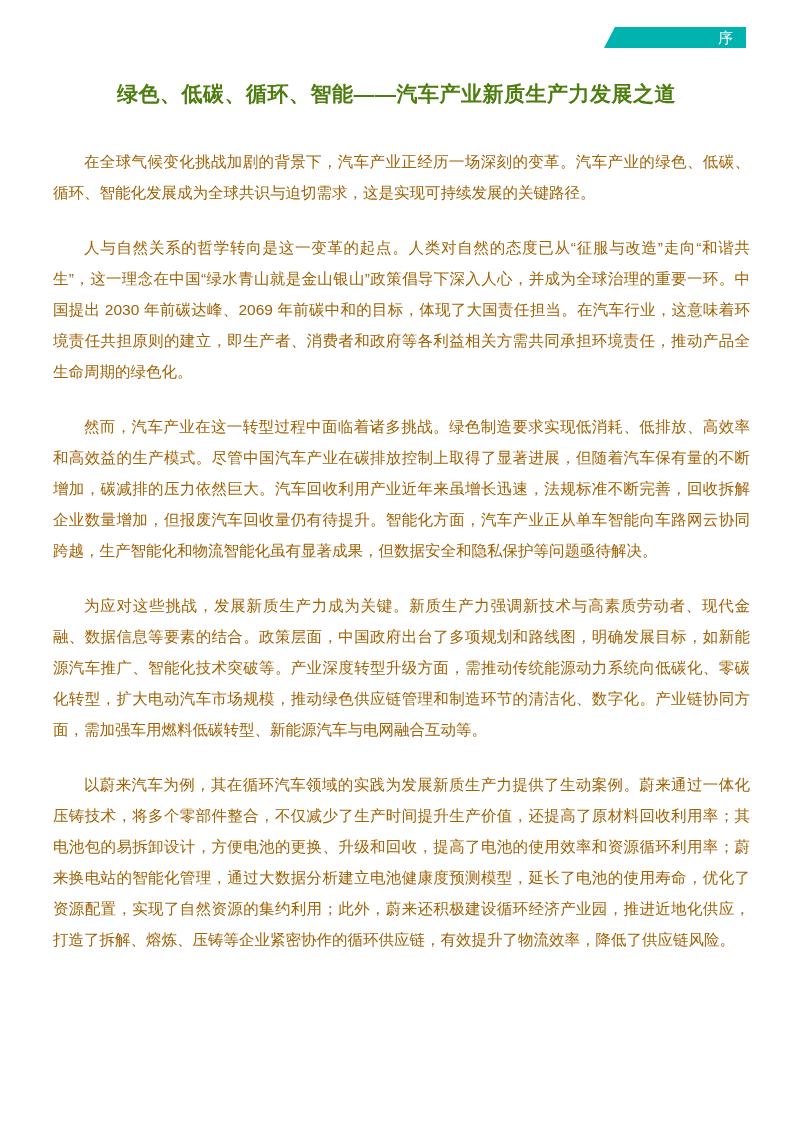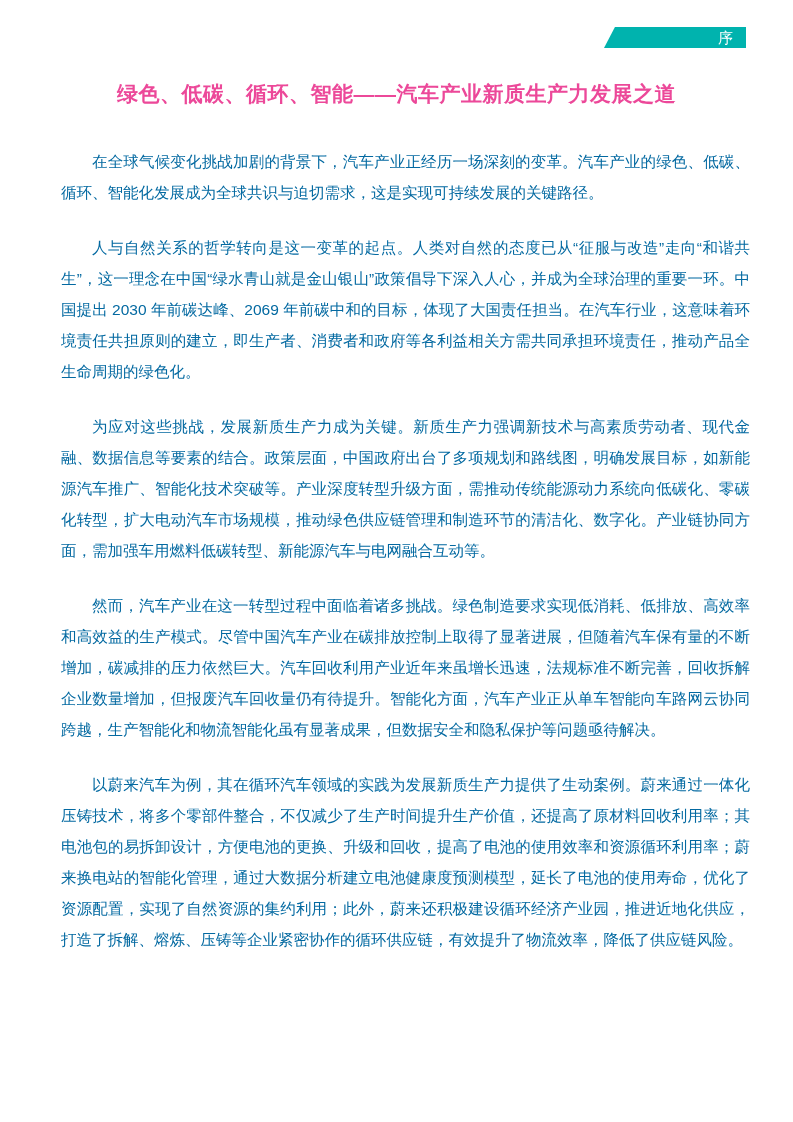--- a/index.html
+++ b/index.html
@@ -38,50 +38,50 @@
     position: absolute;
     top: 79px;
     left: 0;
     right: 0;
     margin: 0;
     text-align: center;
     font-size: 21px;
     line-height: 29px;
     font-weight: 700;
     letter-spacing: 0.5px;
-    color: #ec4899;
+    color: #4d7c0f;
   }
   .content {
     position: absolute;
     top: 146px;
     left: 45px;
     right: 43px;
   }
   .content p {
-    margin: 0 0 24px 16px;
+    margin: 0 0 24px 8px;
     font-size: 15.5px;
     line-height: 31px;
-    color: #0369a1;
+    color: #a16207;
     text-align: justify;
     text-indent: 2em;
     word-break: break-all;
   }
 </style>
 </head>
 <body>
 
 <div class="page">
 
   <div class="corner-tab">
     <span class="tab-label">序</span>
   </div>
 
   <h1 class="page-title">绿色、低碳、循环、智能——汽车产业新质生产力发展之道</h1>
 
   <div class="content">
     <p>在全球气候变化挑战加剧的背景下，汽车产业正经历一场深刻的变革。汽车产业的绿色、低碳、循环、智能化发展成为全球共识与迫切需求，这是实现可持续发展的关键路径。</p>
     <p>人与自然关系的哲学转向是这一变革的起点。人类对自然的态度已从“征服与改造”走向“和谐共生”，这一理念在中国“绿水青山就是金山银山”政策倡导下深入人心，并成为全球治理的重要一环。中国提出 2030 年前碳达峰、2069 年前碳中和的目标，体现了大国责任担当。在汽车行业，这意味着环境责任共担原则的建立，即生产者、消费者和政府等各利益相关方需共同承担环境责任，推动产品全生命周期的绿色化。</p>
+    <p>然而，汽车产业在这一转型过程中面临着诸多挑战。绿色制造要求实现低消耗、低排放、高效率和高效益的生产模式。尽管中国汽车产业在碳排放控制上取得了显著进展，但随着汽车保有量的不断增加，碳减排的压力依然巨大。汽车回收利用产业近年来虽增长迅速，法规标准不断完善，回收拆解企业数量增加，但报废汽车回收量仍有待提升。智能化方面，汽车产业正从单车智能向车路网云协同跨越，生产智能化和物流智能化虽有显著成果，但数据安全和隐私保护等问题亟待解决。</p>
     <p>为应对这些挑战，发展新质生产力成为关键。新质生产力强调新技术与高素质劳动者、现代金融、数据信息等要素的结合。政策层面，中国政府出台了多项规划和路线图，明确发展目标，如新能源汽车推广、智能化技术突破等。产业深度转型升级方面，需推动传统能源动力系统向低碳化、零碳化转型，扩大电动汽车市场规模，推动绿色供应链管理和制造环节的清洁化、数字化。产业链协同方面，需加强车用燃料低碳转型、新能源汽车与电网融合互动等。</p>
-    <p>然而，汽车产业在这一转型过程中面临着诸多挑战。绿色制造要求实现低消耗、低排放、高效率和高效益的生产模式。尽管中国汽车产业在碳排放控制上取得了显著进展，但随着汽车保有量的不断增加，碳减排的压力依然巨大。汽车回收利用产业近年来虽增长迅速，法规标准不断完善，回收拆解企业数量增加，但报废汽车回收量仍有待提升。智能化方面，汽车产业正从单车智能向车路网云协同跨越，生产智能化和物流智能化虽有显著成果，但数据安全和隐私保护等问题亟待解决。</p>
     <p>以蔚来汽车为例，其在循环汽车领域的实践为发展新质生产力提供了生动案例。蔚来通过一体化压铸技术，将多个零部件整合，不仅减少了生产时间提升生产价值，还提高了原材料回收利用率；其电池包的易拆卸设计，方便电池的更换、升级和回收，提高了电池的使用效率和资源循环利用率；蔚来换电站的智能化管理，通过大数据分析建立电池健康度预测模型，延长了电池的使用寿命，优化了资源配置，实现了自然资源的集约利用；此外，蔚来还积极建设循环经济产业园，推进近地化供应，打造了拆解、熔炼、压铸等企业紧密协作的循环供应链，有效提升了物流效率，降低了供应链风险。</p>
   </div>
 
 </div>
 
 </body></html>

